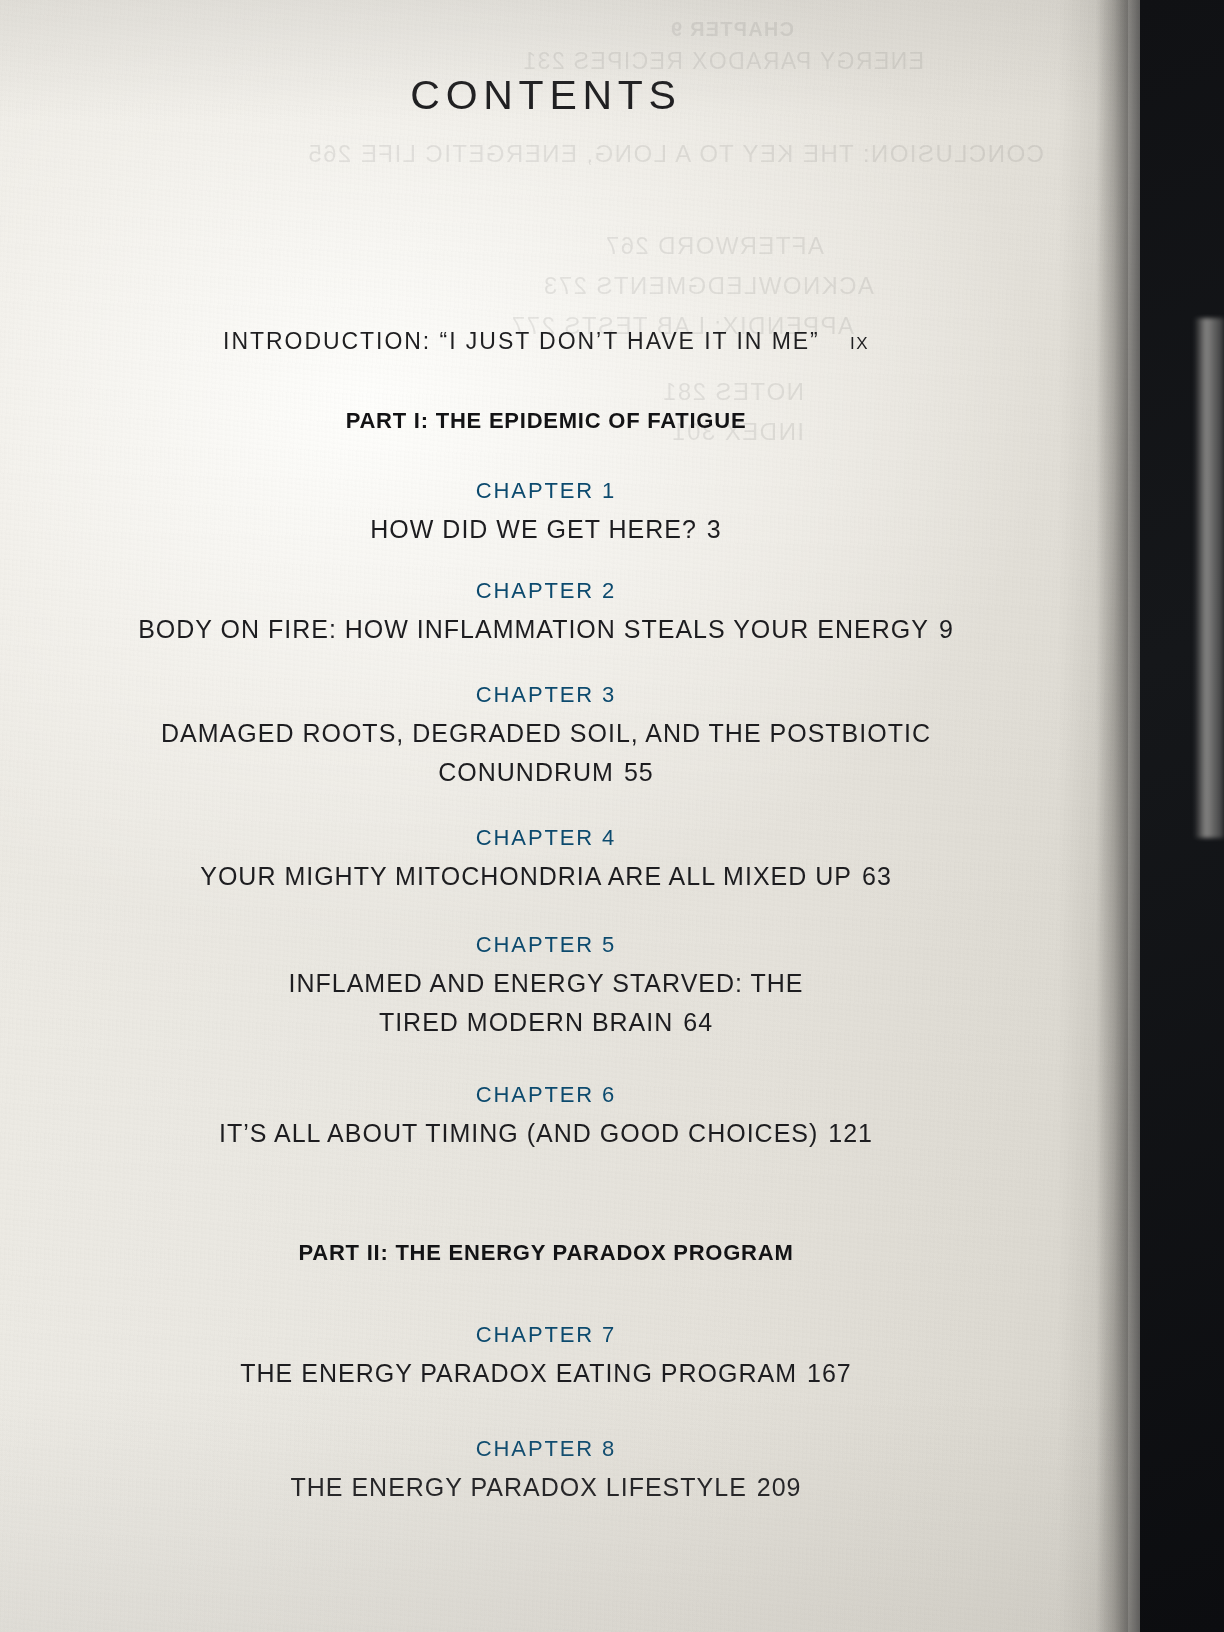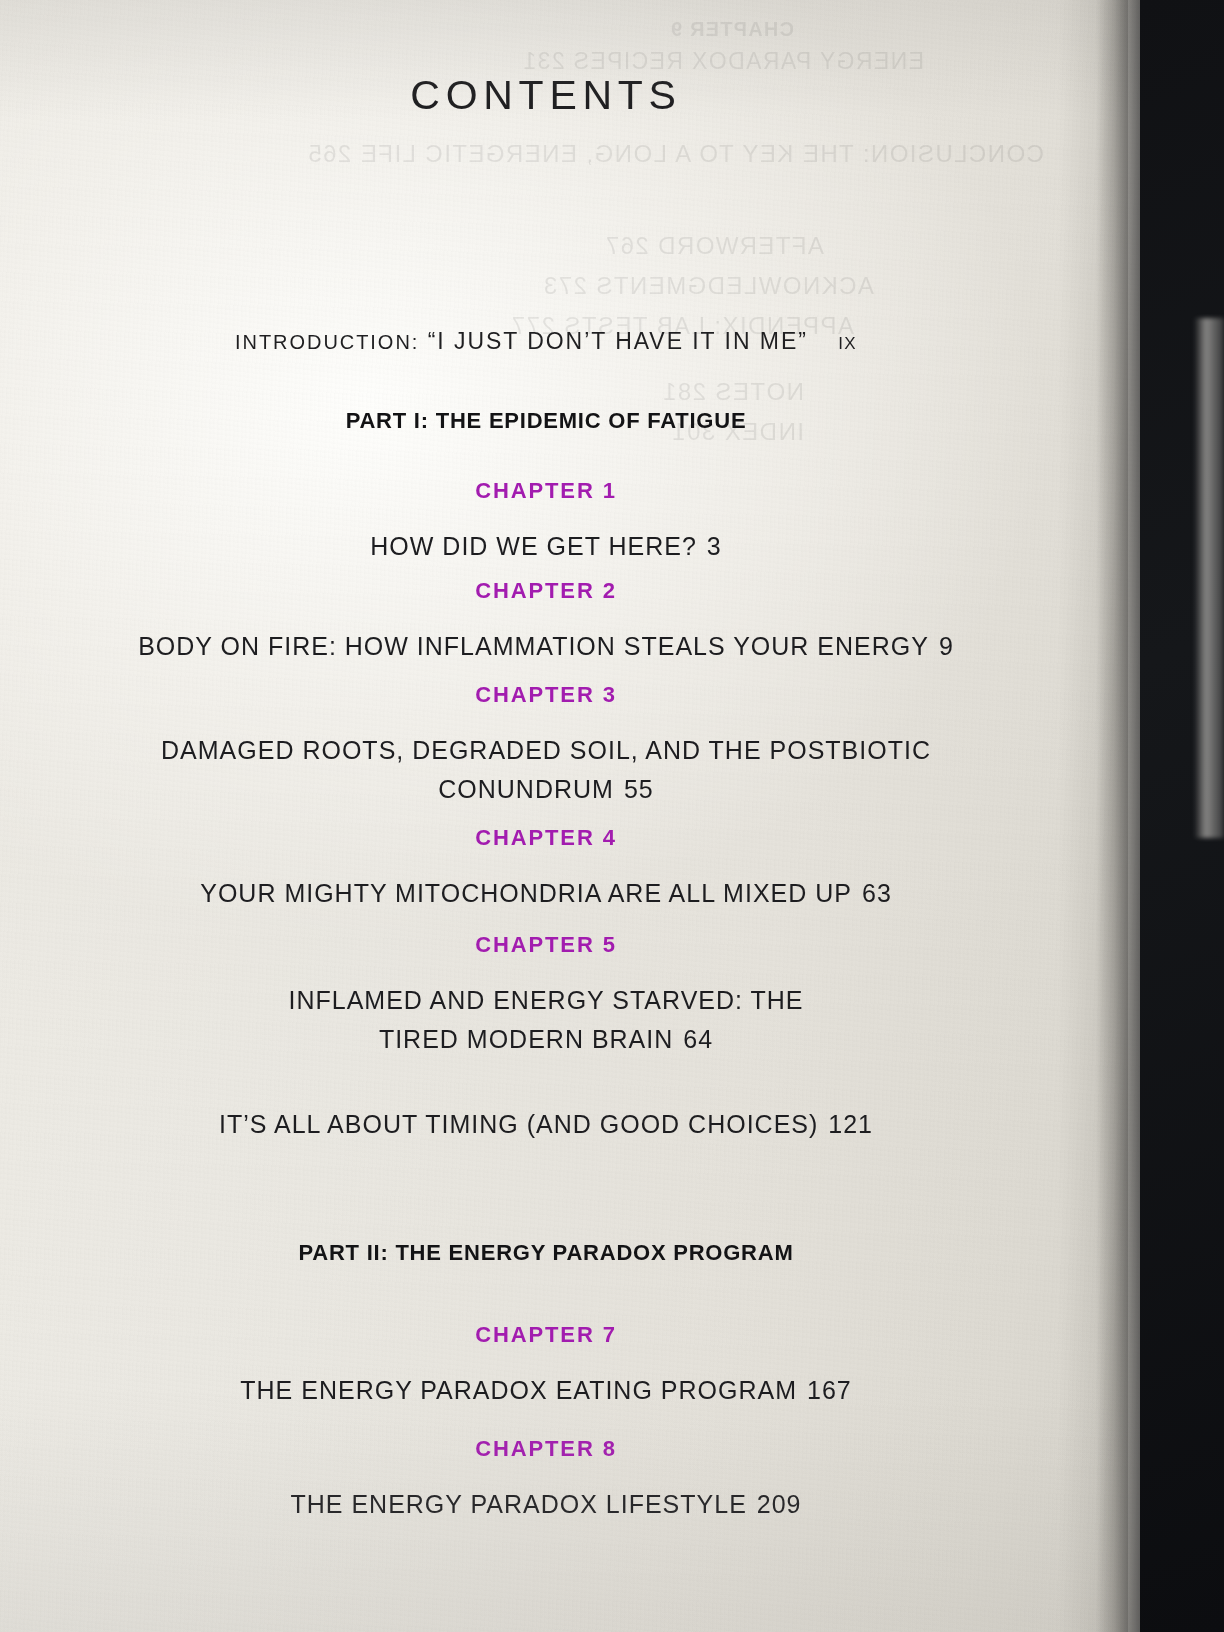--- a/index.html
+++ b/index.html
@@ -133,21 +133,21 @@
     position: absolute;
     top: 328px;
     left: 0;
     width: 900px;
     text-align: center;
     font-size: 23px;
     letter-spacing: .085em;
     color: #1f1f21;
   }
   .intro .small-caps {
-    font-size: 20px;
+    font-size: 23px;
   }
   .intro .pg {
     margin-left: 22px;
     font-size: 17px;
     letter-spacing: .08em;
   }
 
   .part {
     width: 900px;
     text-align: center;
@@ -157,26 +157,26 @@
     color: #131315;
   }
   .part-1 { position: absolute; top: 408px; left: 0; }
   .part-2 { position: absolute; top: 1240px; left: 0; }
 
   .chapters { position: absolute; left: 0; top: 0; width: 900px; }
 
   .chapter { position: absolute; left: 0; width: 900px; text-align: center; }
   .chap-label {
     font-size: 22px;
-    font-weight: bold;
+    font-weight: normal;
     letter-spacing: .085em;
-    color: #a21caf;
+    color: #0c4a6e;
   }
   .chap-title {
-    margin-top: 23px;
+    margin-top: 6px;
     font-size: 25px;
     letter-spacing: .04em;
     color: #1d1d20;
     line-height: 1.56;
   }
   .chap-title .pg {
     margin-left: 10px;
   }
 
   
@@ -251,20 +251,21 @@
       </div>
 
       <div class="chapter" style="top:932px;">
         <div class="chap-label">CHAPTER 5</div>
         <div class="chap-title" style="padding:0 170px;">
           <span>INFLAMED AND ENERGY STARVED: THE TIRED MODERN BRAIN</span><span class="pg">64</span>
         </div>
       </div>
 
       <div class="chapter" style="top:1082px;">
+        <div class="chap-label">CHAPTER 6</div>
         <div class="chap-title">
           <span>IT’S ALL ABOUT TIMING (AND GOOD CHOICES)</span><span class="pg">121</span>
         </div>
       </div>
 
     </div>
 
     <div class="part part-2">PART II: THE ENERGY PARADOX PROGRAM</div>
 
     <div class="chapters">

